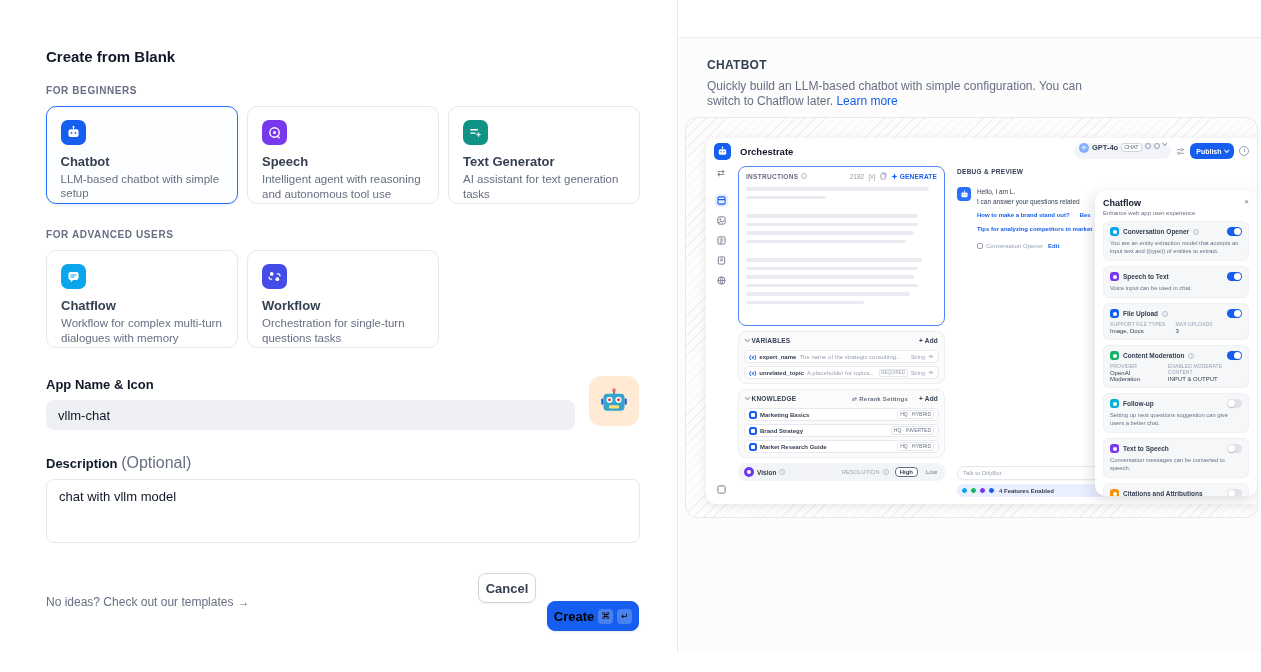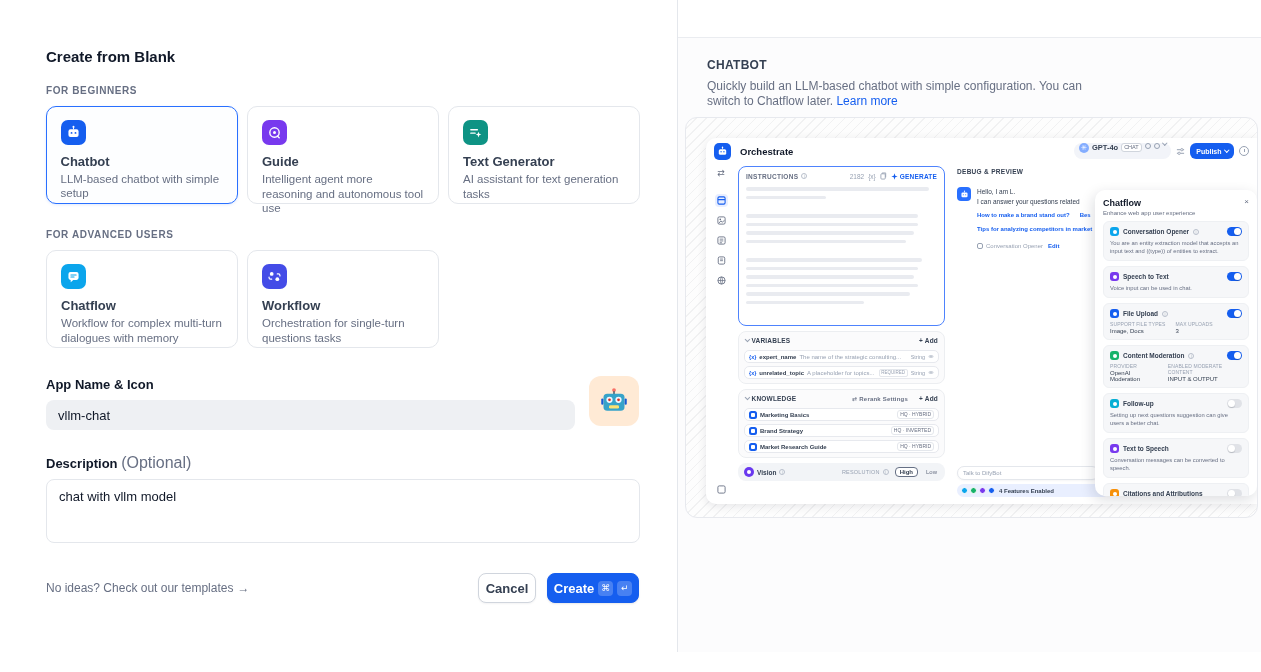--- a/index.html
+++ b/index.html
@@ -27,21 +27,21 @@
   .emoji-tile { width:50px; height:50px; flex:0 0 50px; border-radius:12px; background:#ffead5; display:flex; align-items:center; justify-content:center; cursor:pointer; }
 
   .desc-label { margin-top:24px; }
   .desc-area { margin-top:6px; width:594px; height:64px; border:1px solid #e4e7ec; border-radius:8px; background:#fff; padding:8px 12px; font-size:13px; color:#101828; font-family:inherit; resize:none; outline:none; line-height:18px; }
 
   .footer { margin-top:26px; display:flex; align-items:center; }
   .tpl-link { font-size:12px; color:#676f83; display:flex; align-items:center; gap:4px; cursor:pointer; }
   .footer-btns { margin-left:auto; display:flex; gap:11px; }
   .btn { height:30px; border-radius:8px; font-size:13px; font-weight:600; display:flex; align-items:center; justify-content:center; cursor:pointer; font-family:inherit; }
   .btn-cancel { width:58px; background:#fff; border:1px solid #d0d5dd; color:#354052; box-shadow:0 1px 2px rgba(16,24,40,.05); }
-  .btn-create { width:92px; background:#155eef; border:1px solid #155eef; color:#ffffff; gap:4px; box-shadow:0 1px 2px rgba(16,24,40,.1); }
+  .btn-create { width:92px; background:#155eef; border:1px solid #155eef; color:#000000; gap:4px; box-shadow:0 1px 2px rgba(16,24,40,.1);margin-top:28px; }
   .kbd { width:15px; height:15px; border-radius:4px; background:rgba(255,255,255,.22); font-size:9px; display:flex; align-items:center; justify-content:center; font-weight:400; }
 
   
   .right-panel { flex:1; background:#fcfcfd; display:flex; flex-direction:column; }
   .right-topbar { height:38px; background:#fff; border-bottom:1px solid #eaecf0; }
   .right-content { padding-top:20px; }
   .rp-heading { padding-left:29px; font-size:12px; font-weight:700; letter-spacing:.3px; color:#354052; line-height:15px; }
   .rp-desc { padding-left:29px; margin-top:6px; width:436px; font-size:12px; color:#676f83; line-height:15px; }
   .learn-more { color:#155eef; cursor:pointer; }
 
@@ -166,22 +166,22 @@
         <div class="app-card-desc">LLM-based chatbot with simple setup</div>
       </div>
       <div class="app-card">
         <div class="app-icon" style="background: rgb(120, 57, 238);">
           <svg width="15" height="15" viewBox="0 0 16 16">
               <circle cx="8" cy="8" r="5" fill="none" stroke="#fff" stroke-width="1.5"></circle>
               <circle cx="8" cy="8" r="1.6" fill="#fff"></circle>
               <path d="M11 11.8 L13 13.6" stroke="#fff" stroke-width="1.5" stroke-linecap="round"></path>
             </svg>
         </div>
-        <div class="app-card-name">Guide</div>
-        <div class="app-card-desc">Intelligent agent more reasoning and autonomous tool use</div>
+        <div class="app-card-name">Speech</div>
+        <div class="app-card-desc">Intelligent agent with reasoning and autonomous tool use</div>
       </div>
       <div class="app-card">
         <div class="app-icon" style="background: rgb(14, 147, 132);">
           <svg width="15" height="15" viewBox="0 0 16 16">
               <path d="M3 5h7" stroke="#fff" stroke-width="1.5" stroke-linecap="round"></path>
               <path d="M3 8.7h4.6" stroke="#fff" stroke-width="1.5" stroke-linecap="round"></path>
               <path d="M11.2 7.2l.85 2.15 2.15.85-2.15.85-.85 2.15-.85-2.15-2.15-.85 2.15-.85z" fill="#fff"></path>
             </svg>
         </div>
         <div class="app-card-name">Text Generator</div>

